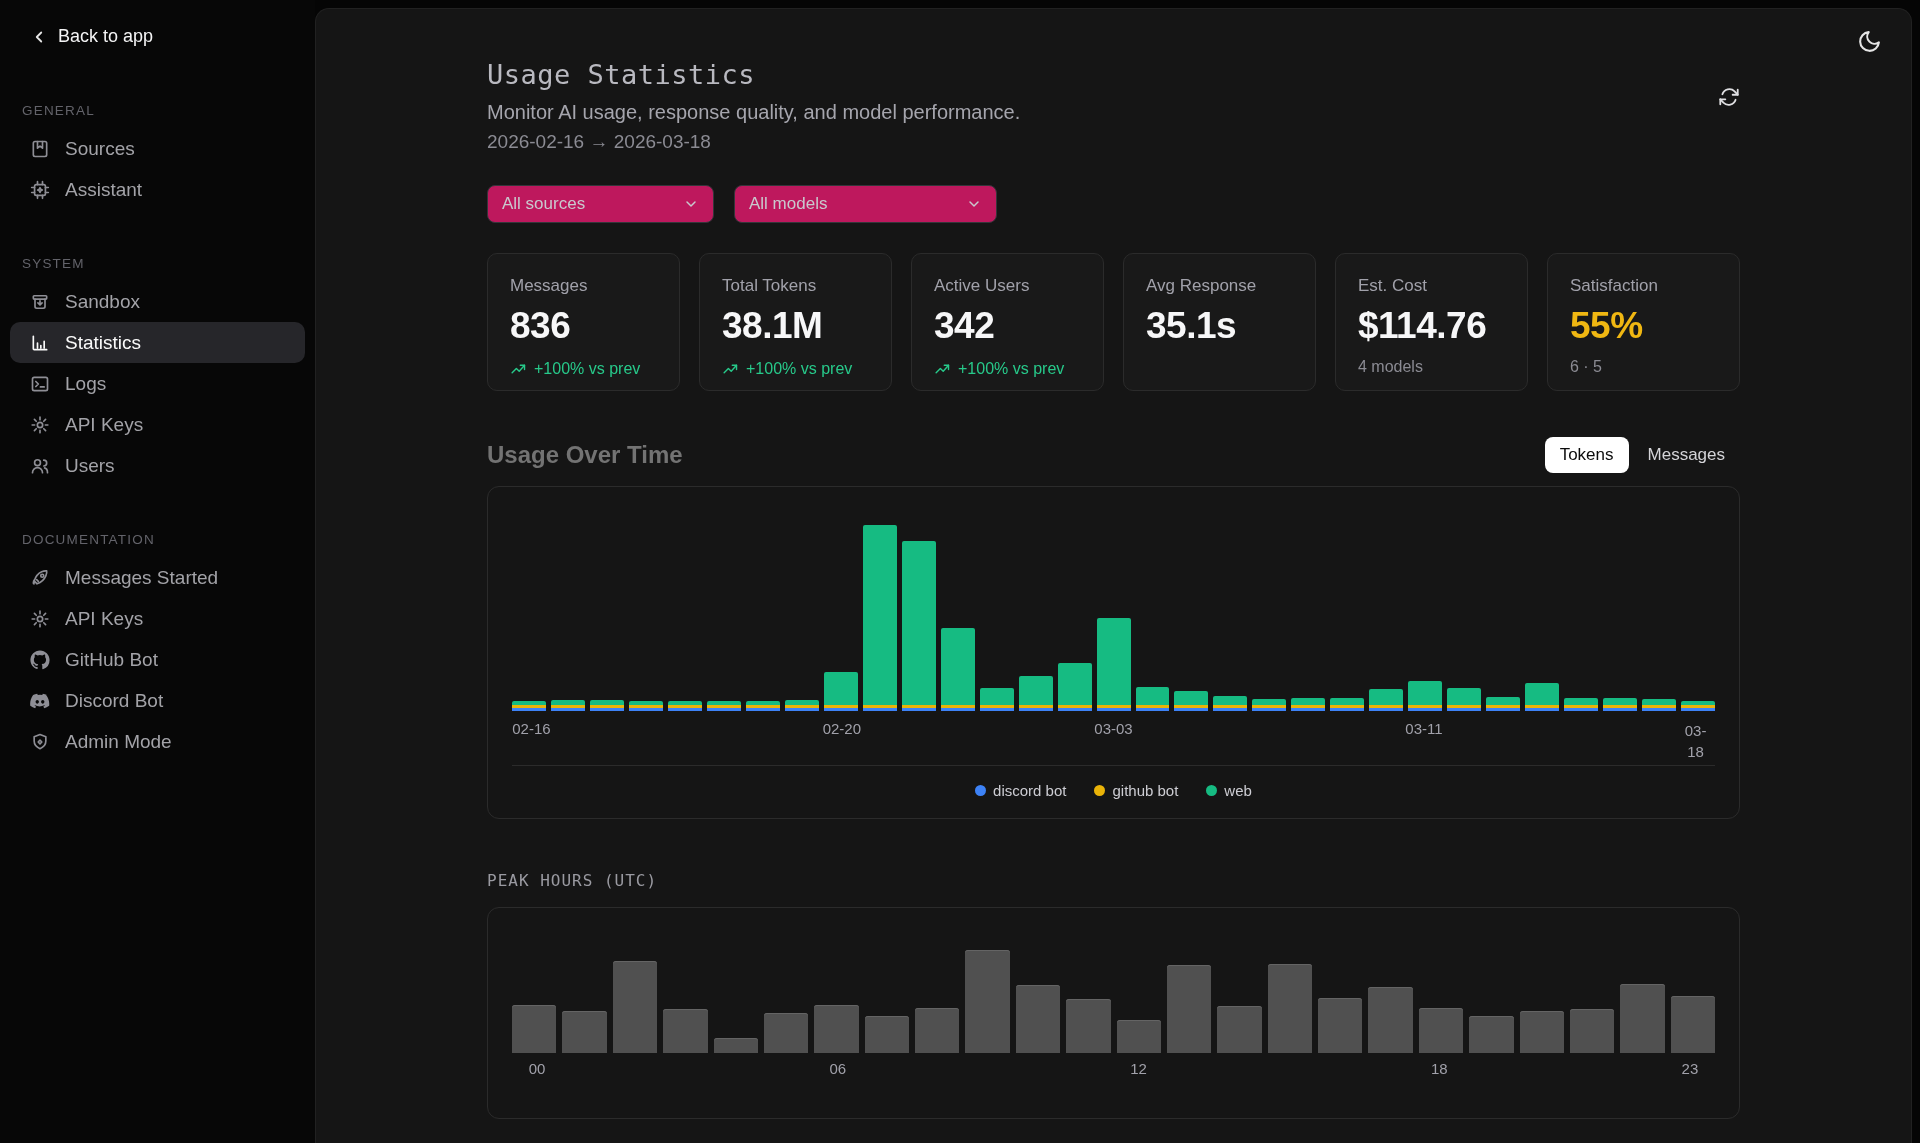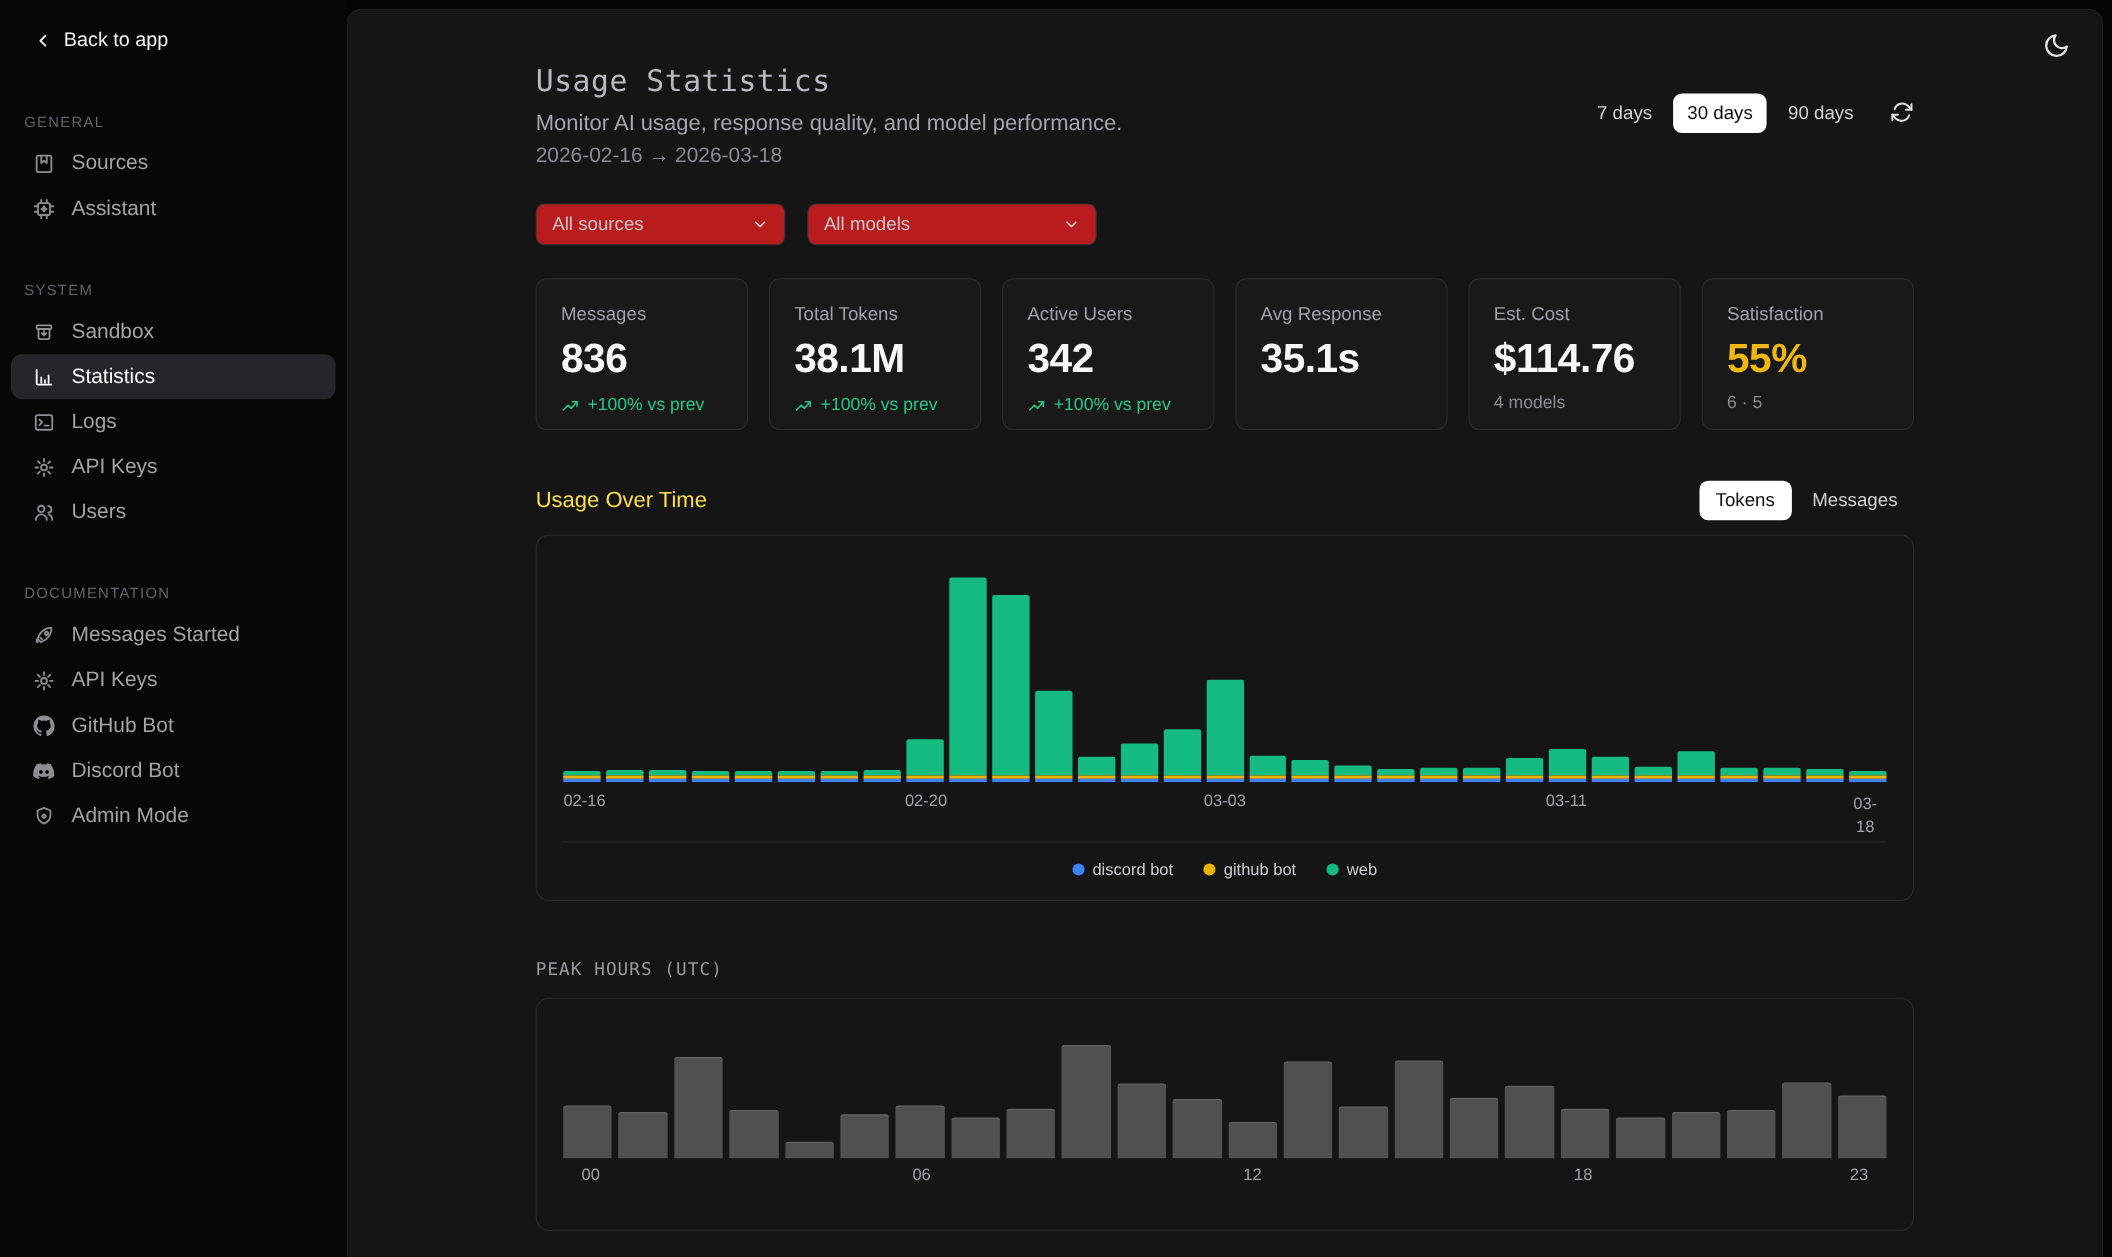--- a/index.html
+++ b/index.html
@@ -31,35 +31,35 @@
   .page-title { font-family:"DejaVu Sans Mono", monospace; font-size:27px; font-weight:400; color:#b9b9c0; letter-spacing:.5px; }
   .page-sub { margin-top:11px; font-size:20px; color:#a5a5ad; }
   .page-dates { margin-top:7px; font-size:19px; color:#8b8b93; }
   .range-row { display:flex; align-items:center; gap:6px; margin-top:26px; }
   .range-btn { background:none; border:none; color:#d4d4d8; font-size:17px; padding:8px 13px; border-radius:8px; cursor:pointer; font-family:inherit; }
   .range-btn.active { background:#ffffff; color:#0b0b0b; font-weight:500; }
   .refresh-btn { background:none; border:none; margin-left:14px; cursor:pointer; height:26px; }
   .refresh-btn svg { width:22px; height:22px; stroke:#e0e0e3; fill:none; stroke-width:2; stroke-linecap:round; stroke-linejoin:round; }
 
   .filters-row { display:flex; gap:20px; margin-top:32px; }
-  .select { height:38px; border:1px solid #35353a; border-radius:8px; background:#b91c1c;
+  .select { height:38px; border:1px solid #35353a; border-radius:8px; background:#be185d;
     display:flex; align-items:center; justify-content:space-between; padding:0 14px; font-size:17px; color:#c9c9ce; cursor:pointer; }
   .select svg { width:16px; height:16px; stroke:#c9c9ce; fill:none; stroke-width:2.2; stroke-linecap:round; stroke-linejoin:round; }
   .select.w1 { width:227px; } .select.w2 { width:263px; }
 
   .cards-row { display:flex; gap:19px; margin-top:30px; }
   .stat-card { flex:1; height:138px; border:1px solid #2b2b2b; border-radius:10px; background:#191919; padding:22px 22px 0; }
   .stat-label { font-size:17px; color:#a1a1aa; }
   .stat-value { margin-top:9px; font-size:37px; font-weight:700; letter-spacing:-.5px; color:#f7f7f8; }
   .stat-trend { margin-top:13px; display:flex; align-items:center; gap:7px; font-size:16px; color:#27c98a; }
   .stat-trend svg { width:17px; height:17px; stroke:#27c98a; fill:none; stroke-width:2; stroke-linecap:round; stroke-linejoin:round; }
   .stat-sub { margin-top:11px; font-size:16px; color:#8b8b93; }
 
   .usage-head { display:flex; justify-content:space-between; align-items:center; margin-top:46px; }
-  .section-title { font-size:20px; font-weight:400; color:#fde047; }
+  .section-title { font-size:24px; font-weight:700; color:#737373; }
   .toggle-row { display:flex; align-items:center; gap:4px; }
   .toggle-btn { background:none; border:none; color:#d4d4d8; font-size:17px; padding:8px 15px; border-radius:8px; cursor:pointer; font-family:inherit; }
   .toggle-btn.active { background:#ffffff; color:#0b0b0b; font-weight:500; }
 
   .chart-card { border:1px solid #2b2b2b; border-radius:12px; margin-top:13px; padding:34px 24px 0; height:333px; }
   .usage-bars { display:flex; align-items:flex-end; gap:5px; height:190px; }
   .ubar { flex:1; display:flex; flex-direction:column; justify-content:flex-end; }
   .seg-web { border-radius:2px 2px 0 0; }
   .ticks { position:relative; height:22px; margin-top:9px; }
   .tick { position:absolute; transform:translateX(-50%); font-size:15px; color:#a1a1aa; white-space:nowrap; top:0; }
@@ -213,25 +213,20 @@
 
   <div class="content">
 
     <div class="header-row">
       <div>
         <h1 class="page-title">Usage Statistics</h1>
         <div class="page-sub">Monitor AI usage, response quality, and model performance.</div>
         <div class="page-dates">2026-02-16 → 2026-03-18</div>
       </div>
       <div class="range-row">
-        <span id="range-buttons" style="display:flex;gap:6px;align-items:center;">
-            <button class="range-btn">7 days</button>
-            <button class="range-btn active">30 days</button>
-            <button class="range-btn">90 days</button>
-          </span>
         <button class="refresh-btn">
           <svg viewBox="0 0 24 24">
             <polyline points="21.5 4 21.5 9.5 16 9.5"></polyline>
               <polyline points="2.5 20 2.5 14.5 8 14.5"></polyline>
             <path d="M4.8 9a8 8 0 0 1 13.3-3.2l3.4 3.7M2.5 14.5l3.4 3.7A8 8 0 0 0 19.2 15"></path>
           </svg>
         </button>
       </div>
     </div>
 

